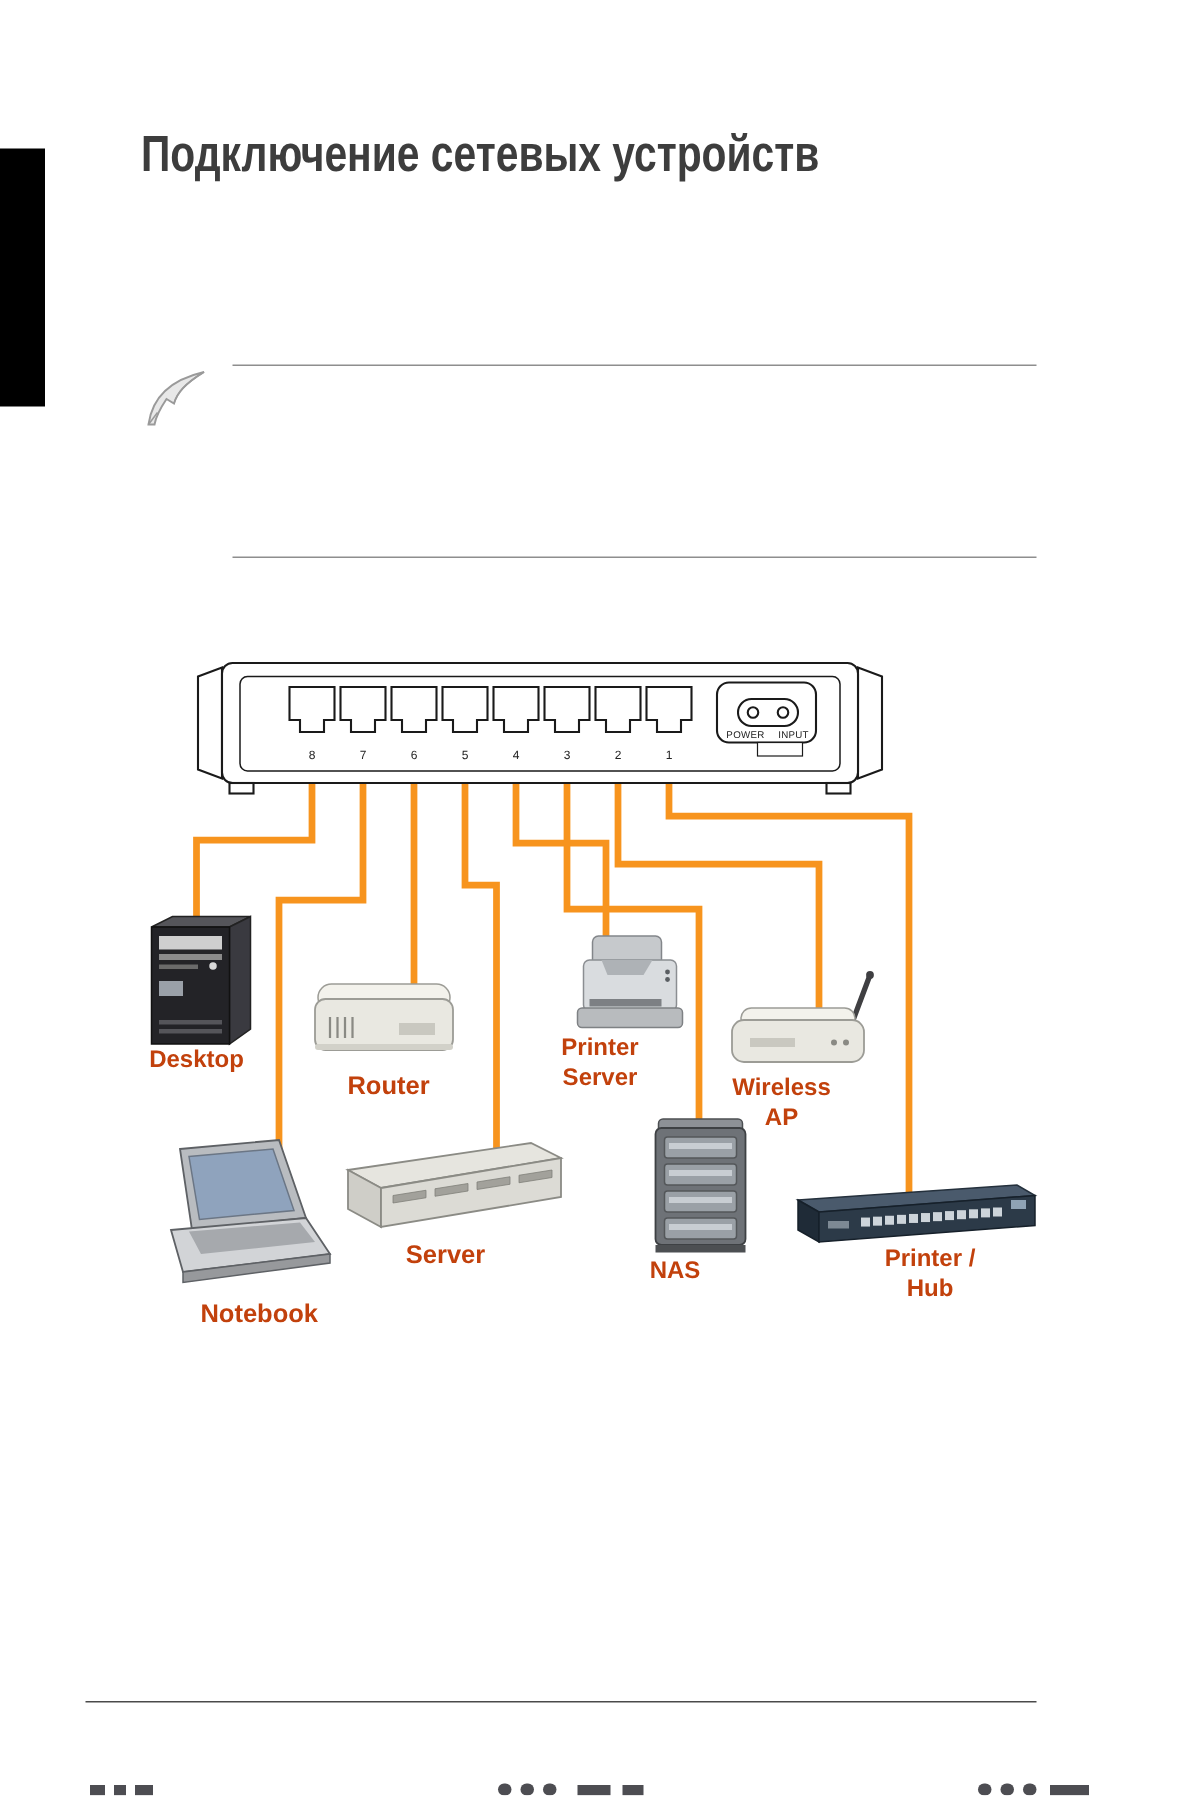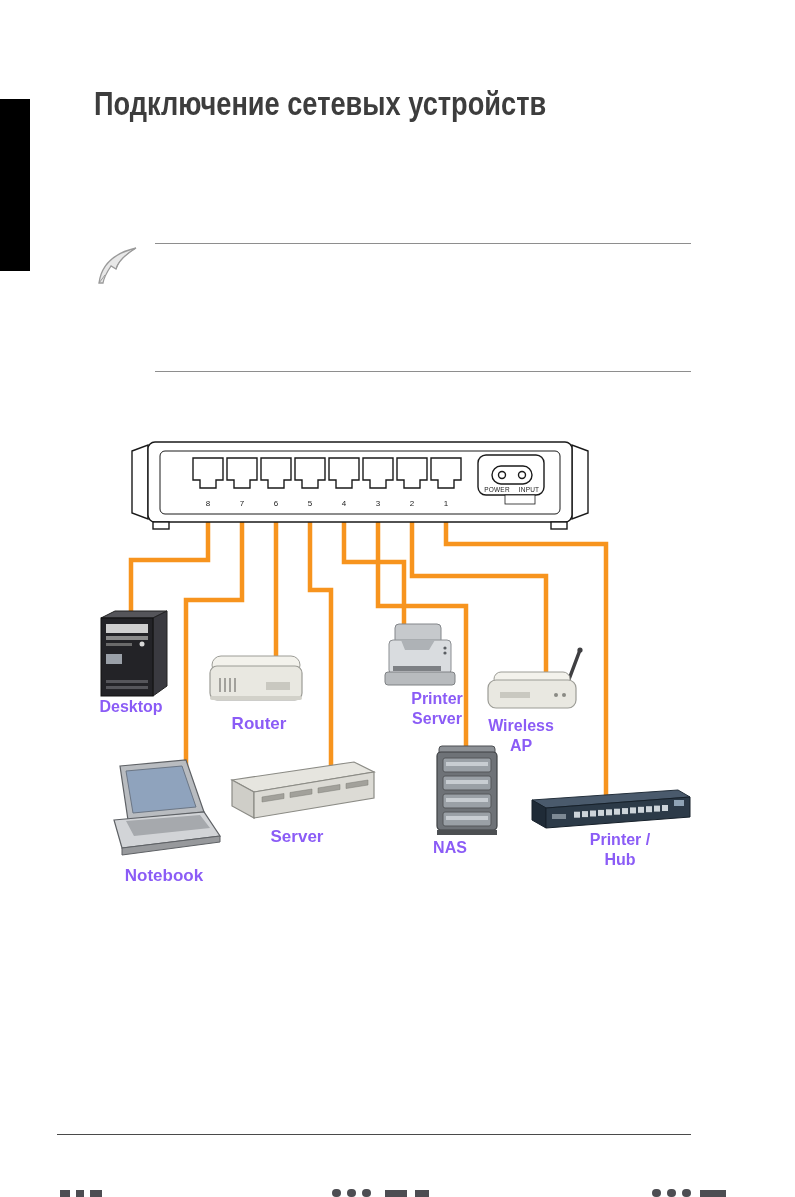--- a/index.html
+++ b/index.html
@@ -14,28 +14,28 @@
   }
   .rule { position:absolute; height:1px; background:#8e8e8e; }
   .rule-note-top { left:155px; top:243px; width:536px; }
   .rule-note-bottom { left:155px; top:371px; width:536px; }
   .rule-bottom { left:57px; top:1134px; width:634px; background:#4a4a4a; }
   .side-tab { position:absolute; left:0; top:99px; width:30px; height:172px; background:#000; }
   .edge-mark { position:absolute; left:789px; top:139px; width:6px; height:132px; background:#000; }
   .note-icon { position:absolute; left:96px; top:246px; width:44px; height:40px; }
   .diagram-svg { position:absolute; left:0; top:0; width:795px; height:1197px; z-index:1; }
   .device-label {
-    position:absolute; z-index:2; font-weight:bold; font-size:16px; color:#8b5cf6;
+    position:absolute; z-index:2; font-weight:bold; font-size:16px; color:#c2410c;
     text-align:center; white-space:pre-line; line-height:1.25;
   }
   .lbl-desktop   { left:91px;  top:697px; width:80px; }
   .lbl-router    { left:211px; top:713px; width:96px; font-size:17px; }
-  .lbl-printer   { left:398px; top:689px; width:78px; }
+  .lbl-printer   { left:361px; top:689px; width:78px; }
   .lbl-wireless  { left:476px; top:716px; width:90px; }
-  .lbl-notebook  { left:116px; top:865px; width:96px; font-size:17px; }
+  .lbl-notebook  { left:116px; top:865px; width:96px; font-size:17px;text-align:right; }
   .lbl-server    { left:254px; top:826px; width:86px; font-size:17px; }
   .lbl-nas       { left:420px; top:838px; width:60px; }
   .lbl-switchhub { left:575px; top:830px; width:90px; }
   .sw-line { fill:#fff; stroke:#1a1a1a; stroke-width:1.4; }
   .port-num { font-size:8px; fill:#222; font-family:"Liberation Sans",sans-serif; }
   .tiny-label { font-size:6.5px; fill:#222; letter-spacing:0.2px; font-family:"Liberation Sans",sans-serif; text-anchor:middle; }
   .cable { fill:none; stroke:var(--cable,#F7941E); stroke-width:4.5; }
   .artifact { position:absolute; background:#4d4d52; z-index:3; }
 </style>
 </head>

